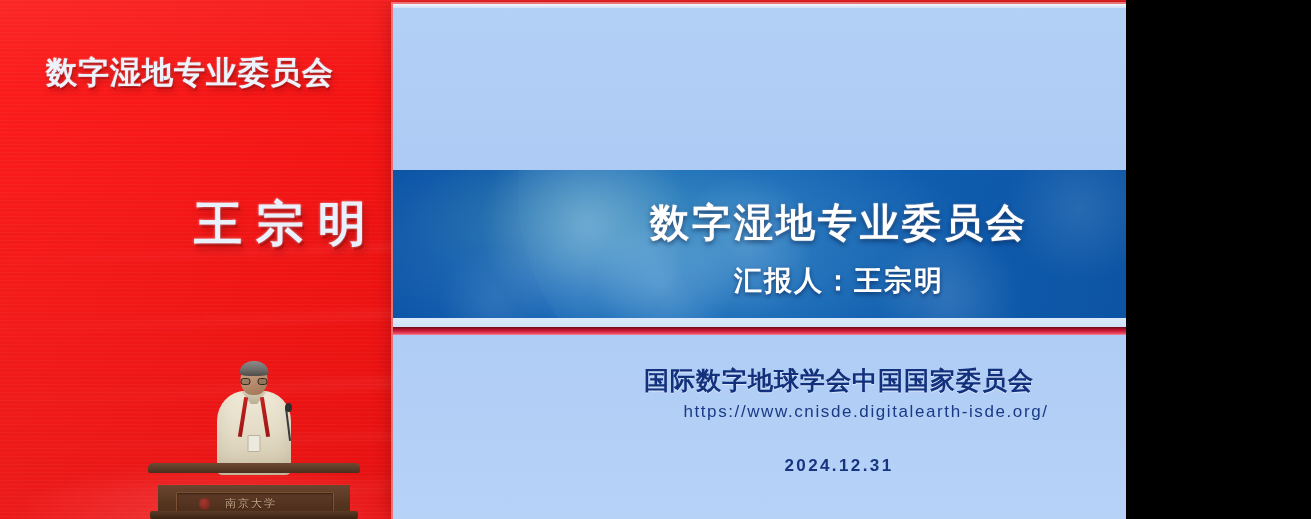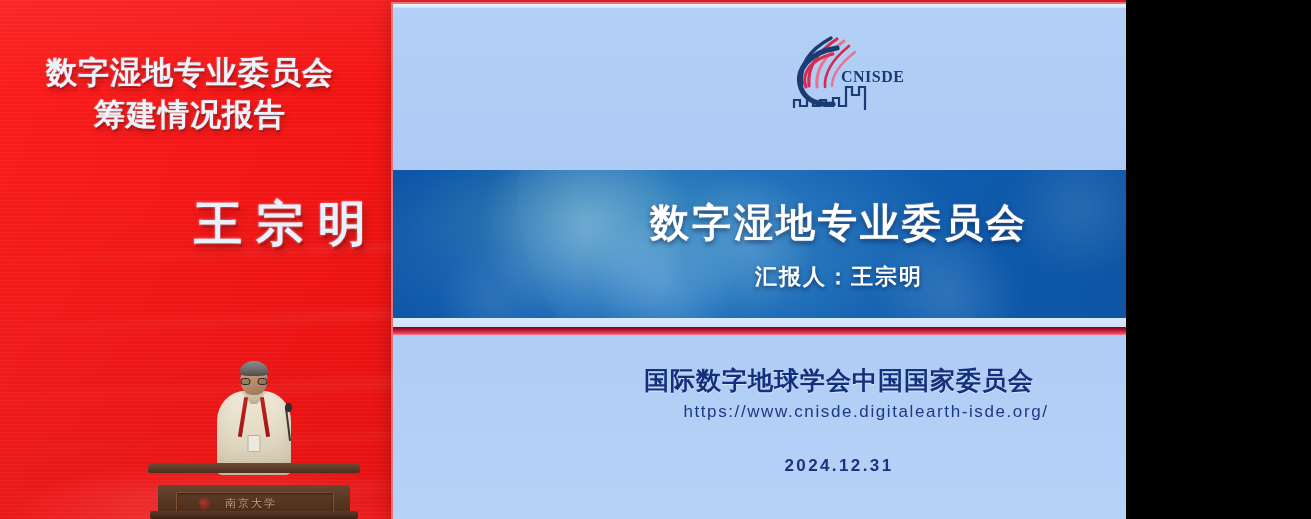--- a/index.html
+++ b/index.html
@@ -334,21 +334,21 @@
     color: #ffffff;
     letter-spacing: 3px;
     text-shadow: 0 2px 5px rgba(0,20,60,.65), 0 0 2px rgba(255,255,255,.5);
     white-space: nowrap;
   }
   .slide-subtitle {
     position: absolute;
     left: 0; top: 92px;
     width: 100%;
     text-align: center;
-    font-size: 22px;
+    font-size: 28px;
     font-weight: 700;
     color: #ffffff;
     letter-spacing: 2px;
     text-shadow: 0 2px 4px rgba(0,20,60,.6);
     white-space: nowrap;
   }
 
   
   .sep-light {
     position: absolute;
@@ -417,21 +417,20 @@
     <div class="streak s2"></div>
     <div class="streak s3"></div>
     <div class="streak s4"></div>
     <div class="streak s5"></div>
     <div class="streak s6"></div>
     <div class="scanlines"></div>
   </div>
 
   <div class="banner-text">
     <div class="banner-line">数字湿地专业委员会</div>
-    <div class="banner-line">筹建情况报告</div>
   </div>
   <div class="speaker-name">王宗明</div>
 
   <div class="floor-glow"></div>
 
   <div class="presenter-group">
     <div class="person">
       <div class="torso"></div>
       <div class="collar"></div>
       <div class="lanyard-l"></div>
@@ -452,43 +451,20 @@
         </div>
       </div>
       <div class="podium-base"></div>
     </div>
   </div>
 
   <div class="screen">
     <div class="slide"></div>
     <div class="screen-topedge"></div>
 
-    <div class="logo-wrap">
-      <div class="logo">
-        <svg viewBox="0 0 128 84" width="128" height="84" aria-hidden="true">
-
-          <g fill="none" stroke-linecap="round">
-            <path d="M56 6 C 34 18, 24 34, 27 52" stroke="#1b3b73" stroke-width="3.4"></path>
-            <path d="M62 7 C 42 20, 32 36, 34 54" stroke="#d72a52" stroke-width="3.2"></path>
-            <path d="M69 9 C 50 23, 40 38, 42 55" stroke="#e8738f" stroke-width="3.0"></path>
-            <path d="M74 14 C 58 27, 49 40, 50 55" stroke="#d72a52" stroke-width="2.6"></path>
-            <path d="M80 20 C 66 31, 57 42, 57 54" stroke="#e8738f" stroke-width="2.3"></path>
-
-            <path d="M62 16 C 34 20, 20 38, 26 56 C 30 68, 44 74, 58 72" stroke="#1b3b73" stroke-width="5.2"></path>
-            <path d="M58 22 C 36 27, 26 41, 31 55" stroke="#d72a52" stroke-width="3.0"></path>
-          </g>
-
-          <text x="66" y="50" font-family="Liberation Serif, serif" font-size="16" font-weight="700" fill="#1b3b73" letter-spacing="0.5">CNISDE</text>
-
-          <g fill="none" stroke="#1b3b73" stroke-width="2.2" stroke-linejoin="miter">
-            <path d="M19 76 L19 68 L25 68 L25 74 L32 74 L32 68 L38 68 L38 74 L45 74 L45 68 L51 68 L51 74 L58 74 L58 66 L64 66 L64 74 L71 74 L71 55 L77 55 L77 63 L84 63 L84 55 L90 55 L90 78"></path>
-          </g>
-        </svg>
-      </div>
-    </div>
 
     <div class="title-band">
       <div class="earth-limb"></div>
       <div class="earth-cloud ec1"></div>
       <div class="earth-cloud ec2"></div>
       <div class="earth-cloud ec3"></div>
       <div class="earth-cloud ec4"></div>
       <div class="earth-cloud ec5"></div>
       <div class="earth-cloud ec6"></div>
       <div class="slide-title">数字湿地专业委员会</div>

